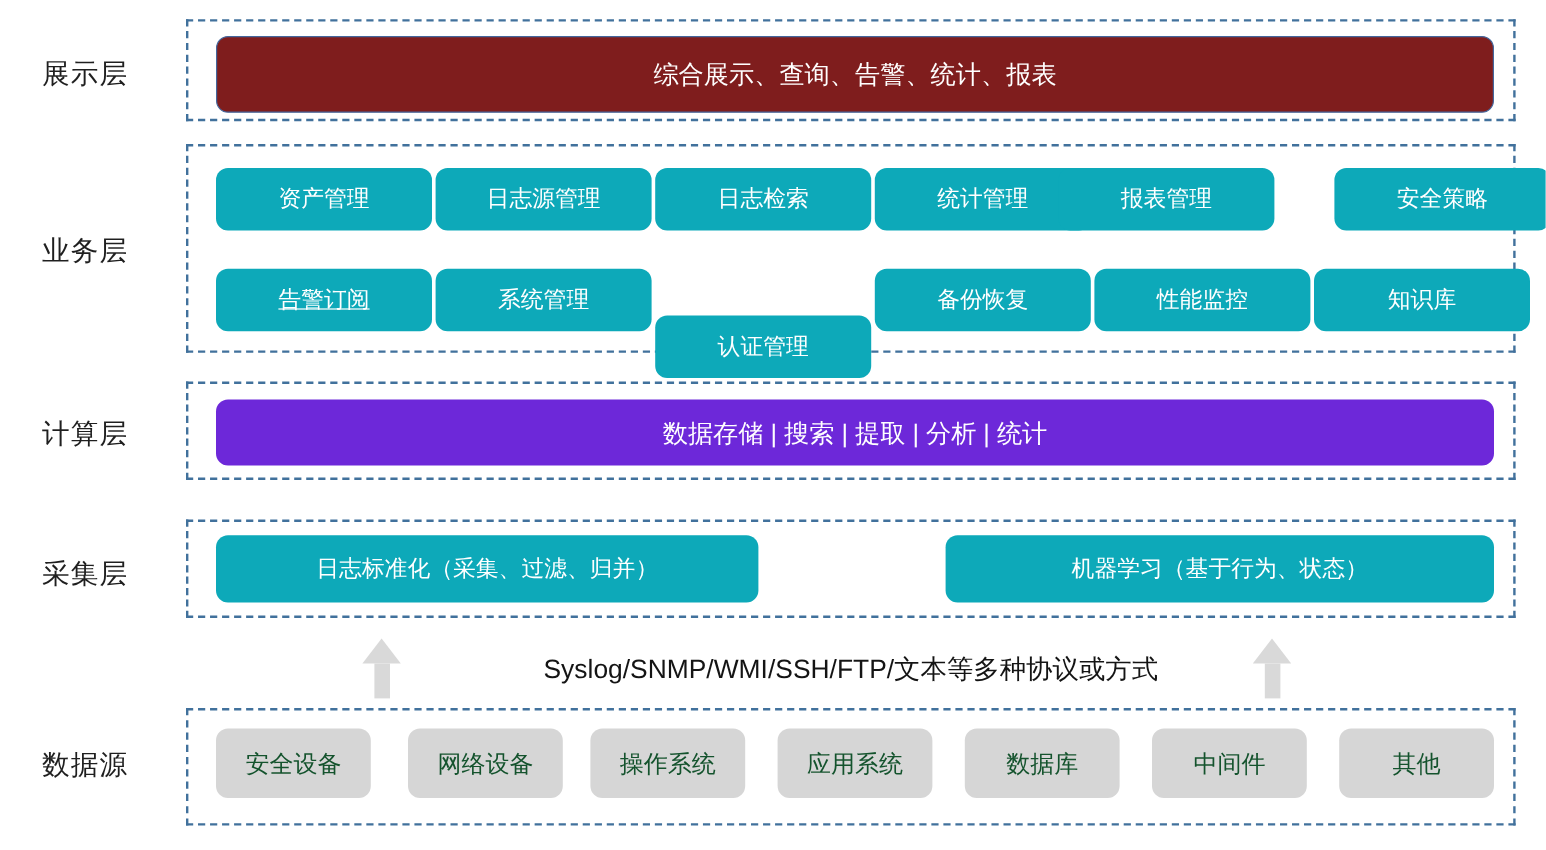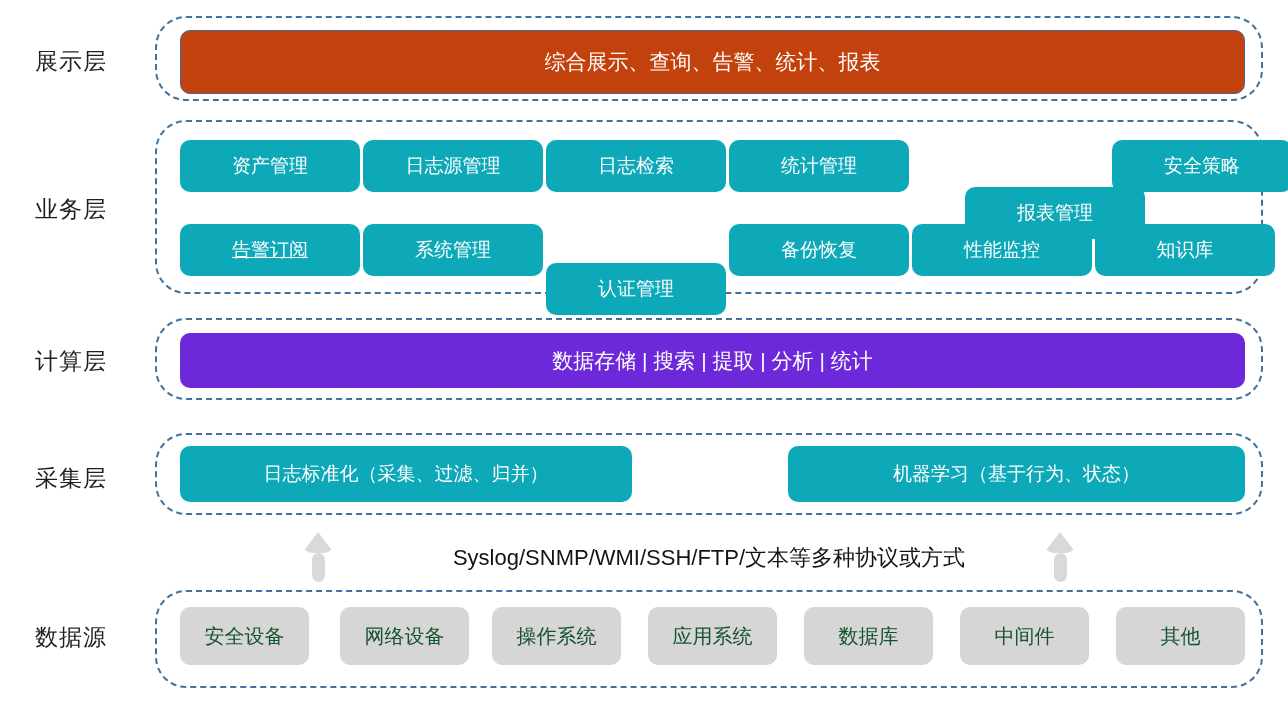--- a/index.html
+++ b/index.html
@@ -1,15 +1,15 @@
 <!DOCTYPE html>
 <html><head>
 <meta charset="utf-8">
 <style>
-  * { margin: 0; padding: 0; box-sizing: border-box; border-radius: 31px; }
+  * { margin: 0; padding: 0; box-sizing: border-box; }
   html, body { background: #ffffff; }
   body {
     font-family: "Liberation Sans", "DejaVu Sans", sans-serif;
     width: 1288px; height: 708px; overflow: hidden;
   }
   #canvas {
     position: relative; width: 1288px; height: 708px; background: #ffffff;
   }
   .layer-label {
     position: absolute; left: 35px; width: 115px;
@@ -18,21 +18,21 @@
   }
   .dash-box {
     position: absolute; left: 155px; width: 1108px;
     border: 2px dashed #41719C; background: transparent;
   }
   .banner {
     position: absolute; display: flex; align-items: center; justify-content: center;
     color: #ffffff; border-radius: 10px; white-space: nowrap;
   }
   .banner-orange {
-    background: #c2410c; border: 1px solid #44679D; font-size: 21px;
+    background: #7f1d1d; border: 1px solid #44679D; font-size: 21px;
   }
   .banner-teal { background: #6d28d9; font-size: 21px; }
   .biz-btn {
     position: absolute; width: 180px; height: 52px;
     background: #0DA9B9; color: #ffffff; border-radius: 10px;
     display: flex; align-items: center; justify-content: center;
     font-size: 19px; white-space: nowrap;
   }
   .col-bar {
     position: absolute; height: 56px; top: 446px;
@@ -72,21 +72,21 @@
   <div class="layer-label" style="top:622px;">数据源</div>
 
   <div class="dash-box" style="top:16px; height:85px;"></div>
   <div class="banner banner-orange" style="left:180px; top:30px; width:1065px; height:64px;">综合展示、查询、告警、统计、报表</div>
 
   <div class="dash-box" style="top:120px; height:174px;"></div>
   <div class="biz-btn" style="left:180px;  top:140px;">资产管理</div>
   <div class="biz-btn" style="left:363px;  top:140px;">日志源管理</div>
   <div class="biz-btn" style="left:546px;  top:140px;">日志检索</div>
   <div class="biz-btn" style="left:729px;  top:140px;">统计管理</div>
-  <div class="biz-btn" style="left:965px;  top:140px;margin-top:47px;">报表管理</div>
+  <div class="biz-btn" style="left:882px;  top:140px;">报表管理</div>
   <div class="biz-btn" style="left:1112px; top:140px;font-family:Liberation Serif, serif;">安全策略</div>
   <div class="biz-btn" style="left:180px;  top:224px;text-decoration:underline;">告警订阅</div>
   <div class="biz-btn" style="left:363px;  top:224px;">系统管理</div>
   <div class="biz-btn" style="left:546px;  top:224px;margin-top:39px;">认证管理</div>
   <div class="biz-btn" style="left:729px;  top:224px;">备份恢复</div>
   <div class="biz-btn" style="left:912px;  top:224px;">性能监控</div>
   <div class="biz-btn" style="left:1095px; top:224px;">知识库</div>
 
   <div class="dash-box" style="top:318px; height:82px;"></div>
   <div class="banner banner-teal" style="left:180px; top:333px; width:1065px; height:55px;">数据存储 | 搜索 | 提取 | 分析 | 统计</div>

